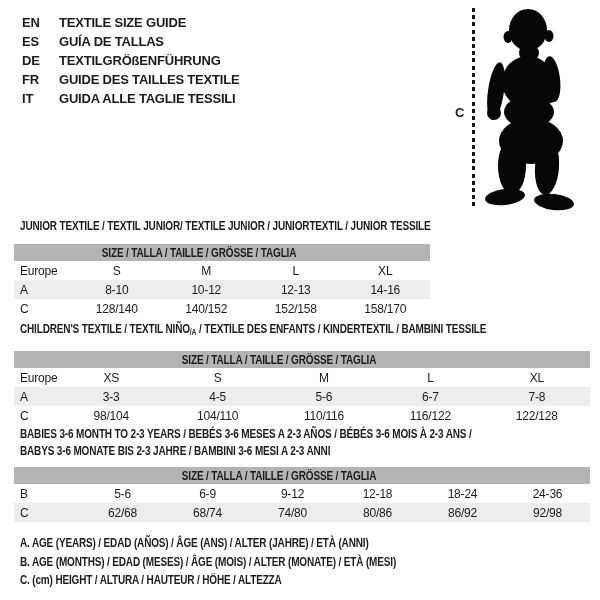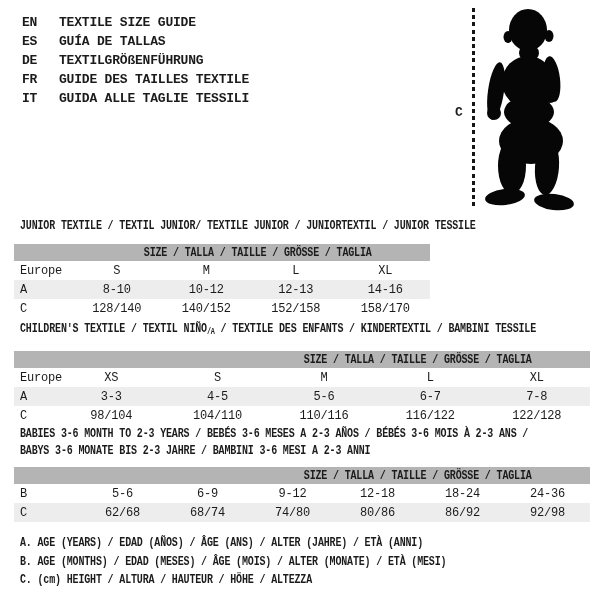--- a/index.html
+++ b/index.html
@@ -1,18 +1,18 @@
 <!DOCTYPE html>
 <html style="--hdrbg: #b4b4b4; --altbg: #ededed;"><head>
 <meta charset="utf-8">
 <style>
   html,body{margin:0;padding:0;background:#fff;}
   .page{
     position:relative;width:600px;height:600px;background:#ffffff;overflow:hidden;
-    font-family:Liberation Mono, monospace;color:#1b1b1b;
+    font-family:Liberation Sans, sans-serif;color:#1b1b1b;
   }
   
   .langs{position:absolute;left:22px;top:13px;font-size:13px;font-weight:bold;line-height:19px;letter-spacing:-0.2px;}
   .lang-row{display:flex;}
   .lang-code{width:37px;}
   
   .dotline{position:absolute;left:472px;top:8px;width:3px;height:199px;
     background:repeating-linear-gradient(to bottom,#151515 0px,#151515 4px,transparent 4px,transparent 7.2px);}
   .c-label{position:absolute;left:455px;top:105px;font-size:13px;font-weight:bold;}
   .baby-svg{position:absolute;left:484px;top:9px;}
@@ -22,21 +22,21 @@
   #t1-title{top:218px;}
   #t2-title{top:321px;}
   #t3-title{top:426px;}
   .sub{font-size:8.5px;vertical-align:-2px;}
   
   table.size-table{position:absolute;left:14px;border-collapse:collapse;table-layout:fixed;
     font-size:12px;letter-spacing:-0.2px;}
   .t-junior{top:244px;width:416px;}
   .t-children{top:351px;width:576px;}
   .t-babies{top:467px;width:576px;}
-  .size-table th{background:var(--hdrbg,#b4b4b4);text-align:right;font-size:12.5px;font-weight:bold;
+  .size-table th{background:var(--hdrbg,#b4b4b4);text-align:center;font-size:12.5px;font-weight:bold;
     height:17px;padding:0;}
   .size-table th .condense{display:inline-block;transform:scaleX(0.8);transform-origin:0 50%;
     padding-left:6px;white-space:nowrap;}
   .size-table td{height:19px;padding:0;text-align:center;font-weight:normal;}
   .size-table td.lbl{text-align:left;padding-left:6px;}
   .size-table tbody tr:nth-child(even) td{background:var(--altbg,#ededed);}
   
   .footnotes{position:absolute;left:20px;top:534px;font-size:12.5px;font-weight:bold;line-height:18.5px;
     letter-spacing:-0.2px;transform:scaleX(0.8);transform-origin:0 0;white-space:nowrap;}
 </style>

